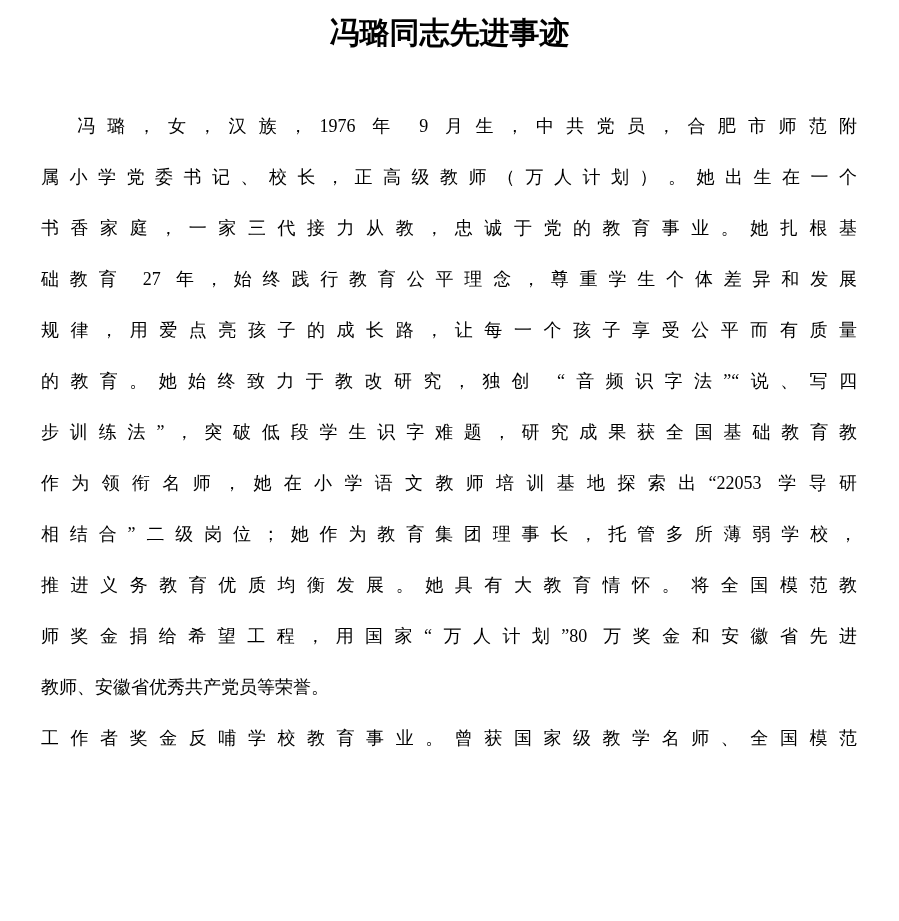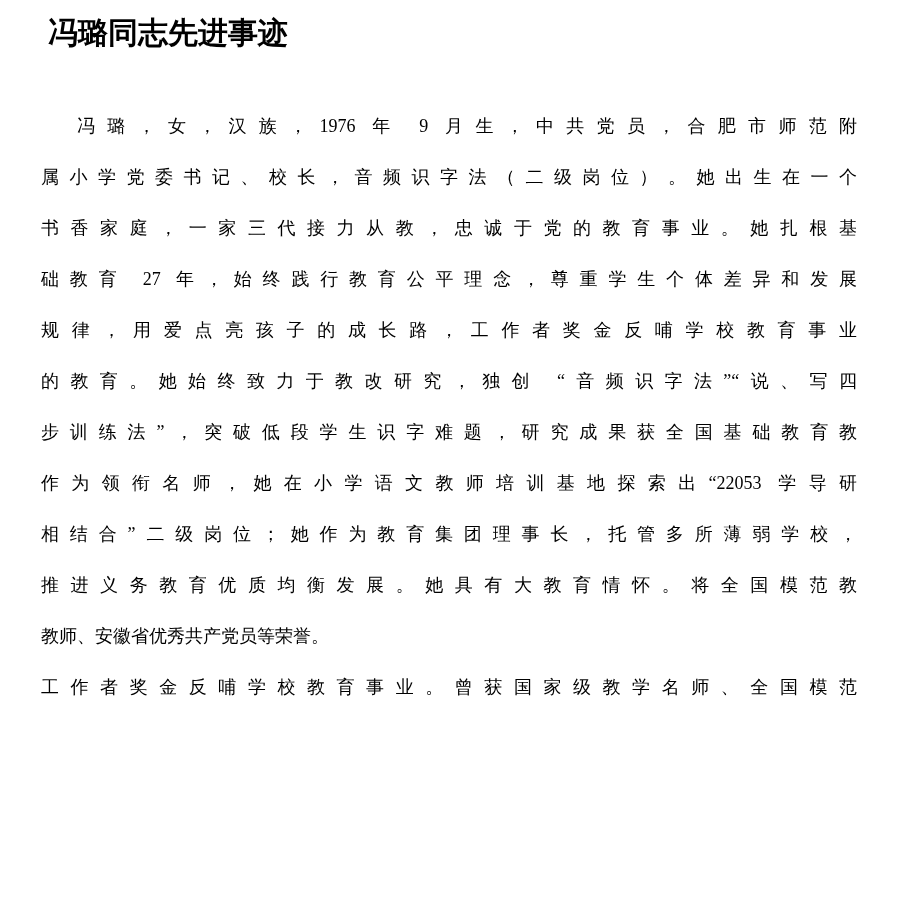--- a/index.html
+++ b/index.html
@@ -15,23 +15,23 @@
     color: #000000;
     overflow: hidden;
     box-sizing: border-box;
     padding-top: 14px;
   }
   .doc-title {
     font-family: "Liberation Sans", "DejaVu Sans", sans-serif;
     font-weight: bold;
     font-size: 30px;
     line-height: 38px;
+    text-align: center;
     letter-spacing: 0px;
     color: #000000;
-    margin-left: 48px;
   }
   .doc-body {
     margin: 49px 42px 0 41px;
     width: 816px;
     font-family: "Liberation Serif", "DejaVu Serif", serif;
     font-size: 18px;
     color: #000000;
   }
   .doc-line {
     line-height: 51px;
@@ -49,25 +49,26 @@
     text-align-last: left;
   }
 </style>
 </head>
 <body>
 
 <div class="page">
   <div class="doc-title">冯璐同志先进事迹</div>
   <div class="doc-body">
       <div class="doc-line first">冯璐，女，汉族，1976 年 9 月生，中共党员，合肥市师范附</div>
-      <div class="doc-line">属小学党委书记、校长，音频识字法（二级岗位）。她出生在一个</div>
+      <div class="doc-line">属小学党委书记、校长，正高级教师（万人计划）。她出生在一个</div>
       <div class="doc-line">书香家庭，一家三代接力从教，忠诚于党的教育事业。她扎根基</div>
       <div class="doc-line">础教育 27 年，始终践行教育公平理念，尊重学生个体差异和发展</div>
-      <div class="doc-line">规律，用爱点亮孩子的成长路，工作者奖金反哺学校教育事业</div>
+      <div class="doc-line">规律，用爱点亮孩子的成长路，让每一个孩子享受公平而有质量</div>
       <div class="doc-line">的教育。她始终致力于教改研究，独创 “音频识字法”“说、写四</div>
       <div class="doc-line">步训练法”，突破低段学生识字难题，研究成果获全国基础教育教</div>
       <div class="doc-line">作为领衔名师，她在小学语文教师培训基地探索出“22053 学导研</div>
       <div class="doc-line">相结合”二级岗位；她作为教育集团理事长，托管多所薄弱学校，</div>
       <div class="doc-line">推进义务教育优质均衡发展。她具有大教育情怀。将全国模范教</div>
+      <div class="doc-line">师奖金捐给希望工程，用国家“万人计划”80 万奖金和安徽省先进</div>
       <div class="doc-line last">教师、安徽省优秀共产党员等荣誉。</div>
       <div class="doc-line">工作者奖金反哺学校教育事业。曾获国家级教学名师、全国模范</div>
     </div>
 </div>
 
 </body></html>

